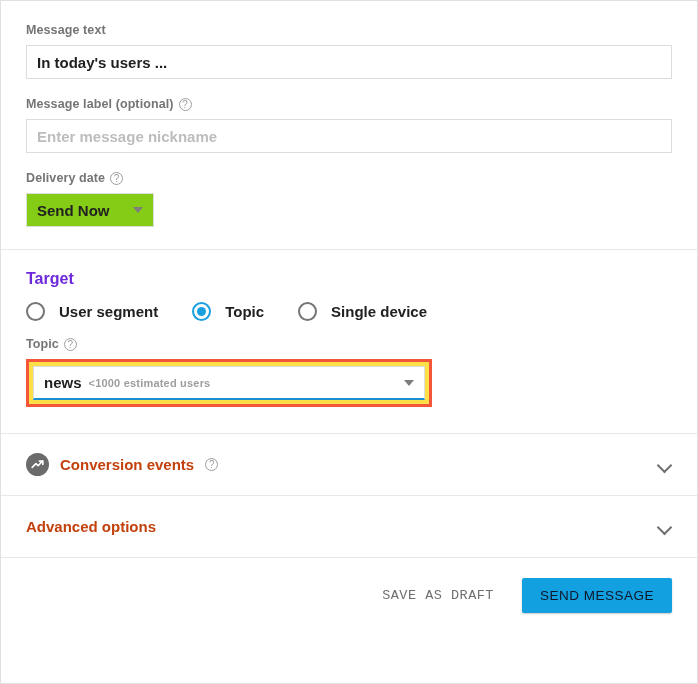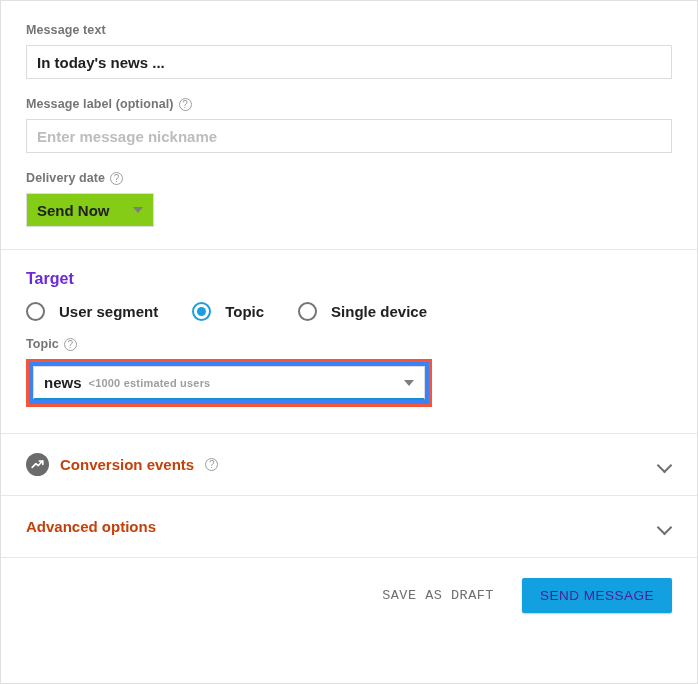--- a/index.html
+++ b/index.html
@@ -152,21 +152,21 @@
     color: #212121;
     white-space: nowrap;
   }
 
   
   .highlight-box {
     border: 3px solid #f4563a;
     padding: 4px;
     width: 406px;
     box-sizing: border-box;
-    background: #3b82f6;
+    background: #fde047;
   }
   .topic-select {
     position: relative;
     box-sizing: border-box;
     width: 100%;
     height: 34px;
     border: 1px solid #dcdcdc;
     border-bottom: 2px solid #1a8fd0;
     background: #fff;
     display: flex;
@@ -248,21 +248,21 @@
     font-family: Liberation Mono, monospace;
     font-size: 13.5px;
     letter-spacing: .5px;
     color: #6f6f6f;
     cursor: pointer;
     padding: 8px 6px;
   }
   .btn-primary {
     background: #12a0e0;
     border: none;
-    color: #4c1d95;
+    color: #0f172a;
     font-family: "Liberation Sans", sans-serif;
     font-size: 13.5px;
     letter-spacing: .5px;
     padding: 0 18px;
     height: 35px;
     border-radius: 2px;
     cursor: pointer;
     box-shadow: 0 1px 2px rgba(0,0,0,.22);
   }
 </style>
@@ -271,21 +271,21 @@
 
 <div id="page">
 
   <div class="section block-top">
 
     <div class="fieldgroup">
       <div class="field-label">
         <span>Message text</span>
       </div>
       <div class="text-input">
-        <span>In today's news ...</span>
+        <span>In today's users ...</span>
       </div>
     </div>
 
     <div class="fieldgroup">
       <div class="field-label">
         <span>Message label (optional)</span>
         <span class="help-icon">?</span>
       </div>
       <div class="text-input placeholder">
         <span>Enter message nickname</span>

